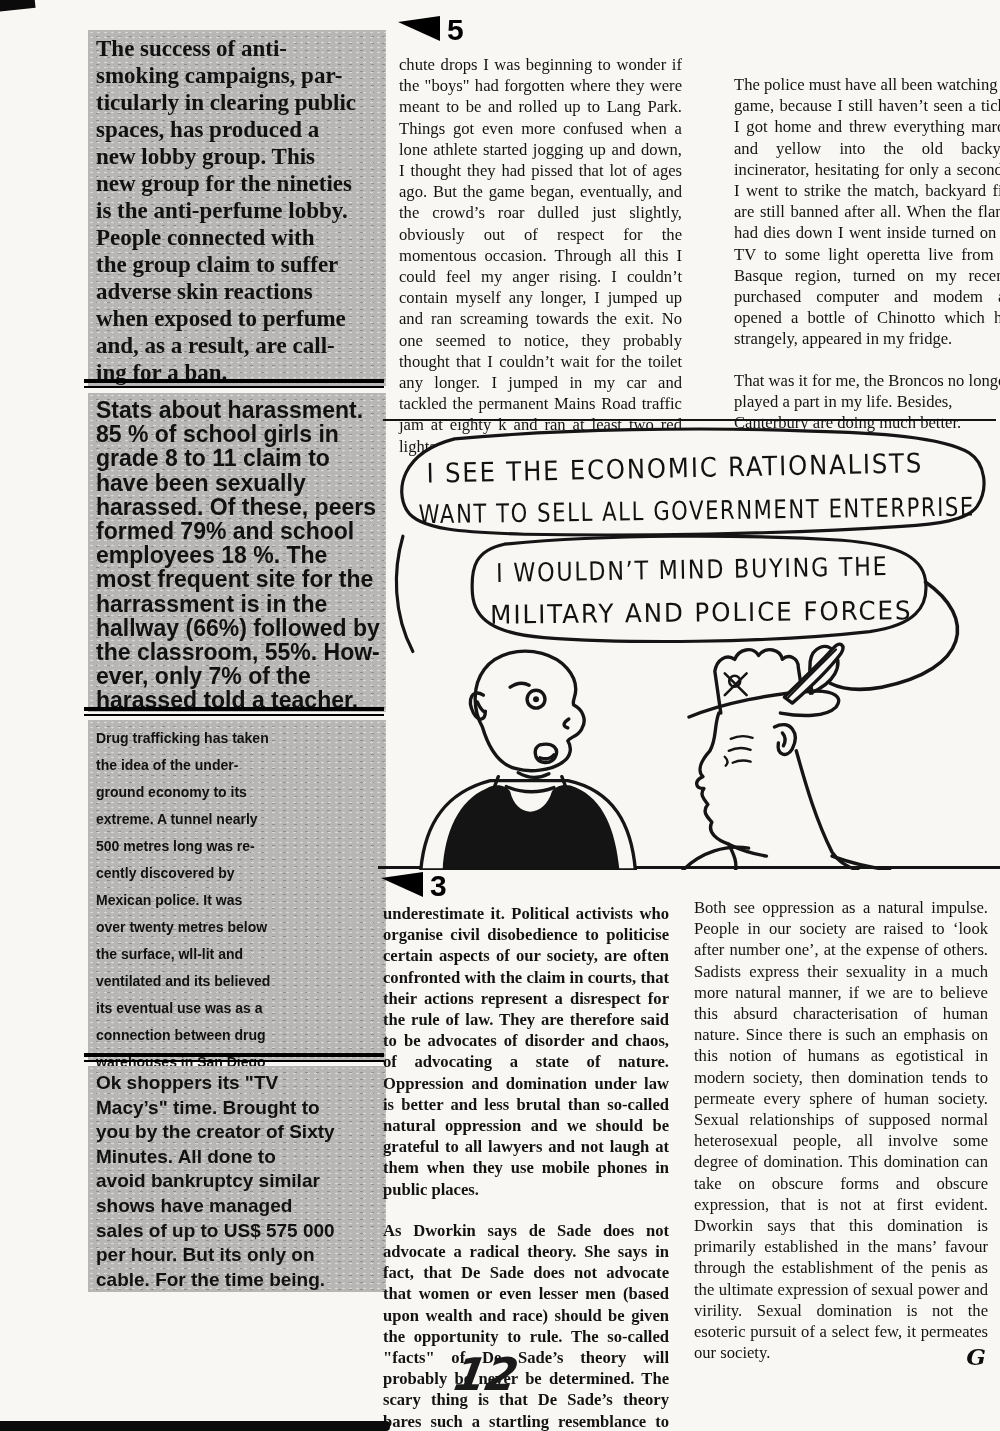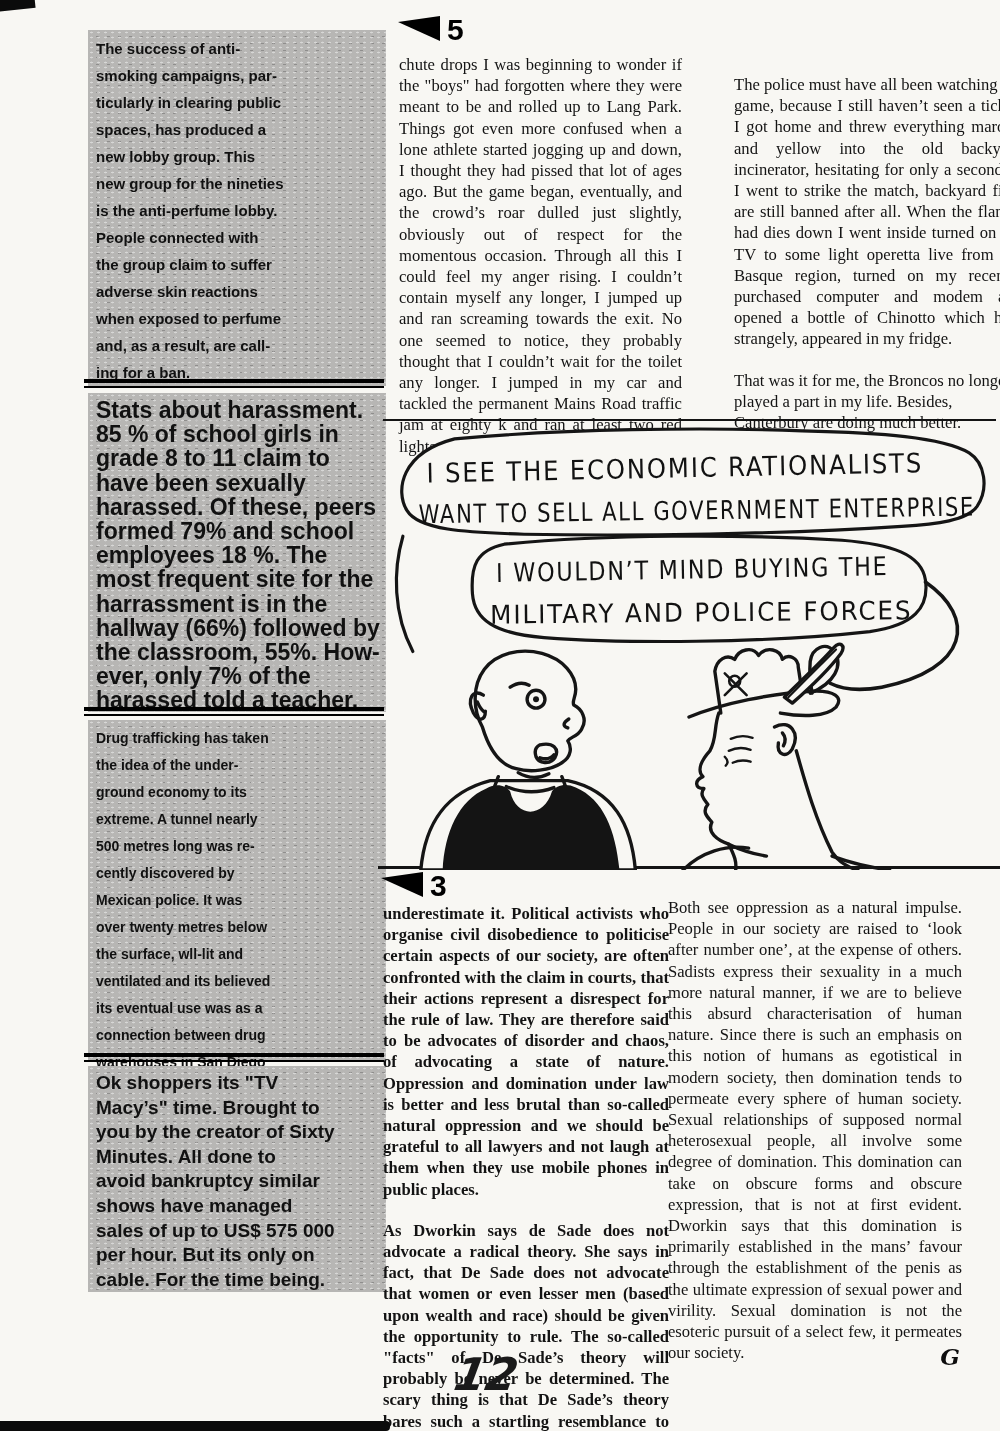--- a/index.html
+++ b/index.html
@@ -16,33 +16,33 @@
     position:absolute;left:88px;width:284px;
     background-color:#b7b6b4;
     background-image:
       radial-gradient(rgba(255,255,255,.45) 1px, transparent 1.6px),
       radial-gradient(rgba(40,40,40,.28) 1px, transparent 1.6px);
     background-size:7px 5px,11px 7px;background-position:0 0,4px 3px;
     padding:5px 6px 9px 8px;
     font-family:"Liberation Sans",sans-serif;font-weight:700;color:#111;
     white-space:pre-line;
   }
-  .nb1{top:30px;height:342px;font-size:15px;line-height:27px;}
+  .nb1{top:30px;height:342px;font-size:23px;line-height:27px;font-family:Liberation Serif, serif;}
   .nb2{top:393px;height:305px;font-size:23px;line-height:24.2px;}
   .nb3{top:720px;height:326px;font-size:14px;line-height:27px;padding-left:8px;}
   .nb4{top:1066px;height:212px;font-size:19px;line-height:24.6px;}
   .rule-double{position:absolute;left:84px;width:300px;height:3px;border-top:4px solid #000;border-bottom:2px solid #000;}
   .rd1{top:379px;}.rd2{top:707px;}.rd3{top:1053px;}
   
   .serif-col{position:absolute;font-size:16.6px;line-height:21.2px;text-align:justify;color:#131313;}
   .serif-col p{margin:0 0 20px 0;}
   .col-mid-top{top:54px;left:399px;width:283px;}
   .col-right-top{top:74px;left:700px;width:288px;margin-left:34px;}
   .col-left-bot{top:903px;left:383px;width:286px;font-weight:bold;}
-  .col-right-bot{top:897px;left:668px;width:294px;}
+  .col-right-bot{top:897px;left:694px;width:294px;}
   .ragged{text-align:left;}
   .rel{position:relative;}
   .end-mark{
     position:absolute;right:2px;bottom:-4px;
     font-family:"DejaVu Serif",serif;font-style:italic;font-weight:700;font-size:23px;color:#0d0d0d;
   }
   
   .jump-marker{position:absolute;display:flex;align-items:flex-start;gap:7px;}
   .jm-top{top:16px;left:398px;}
   .jm-bottom{top:872px;left:381px;}

